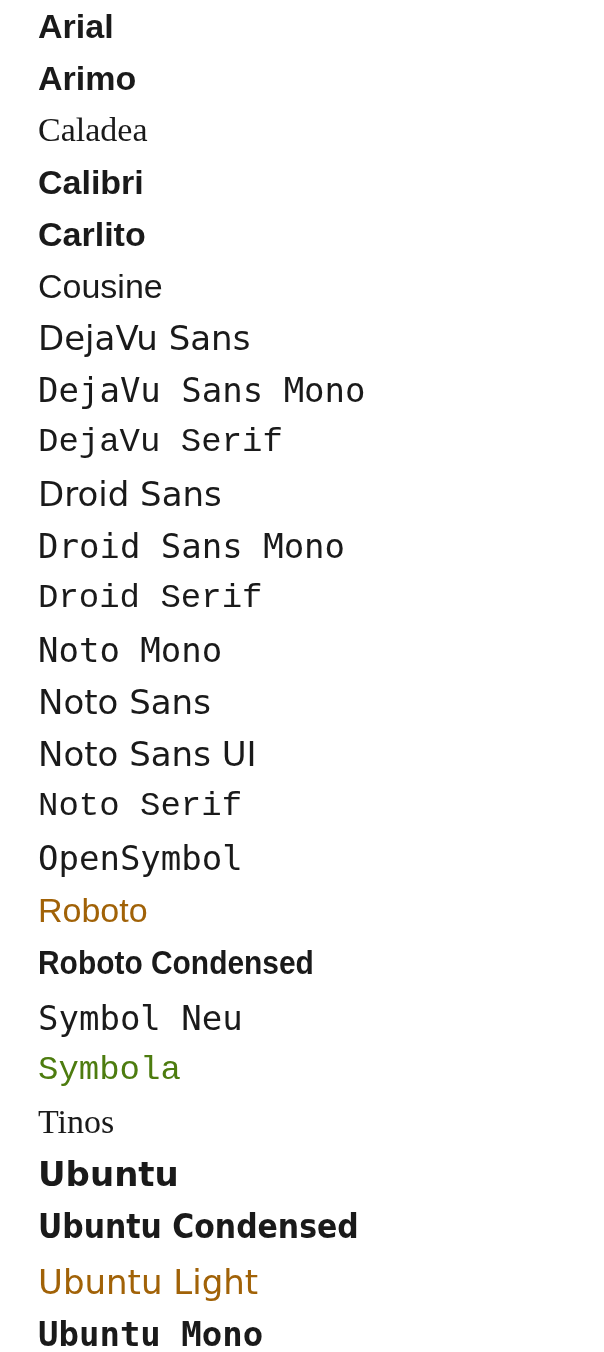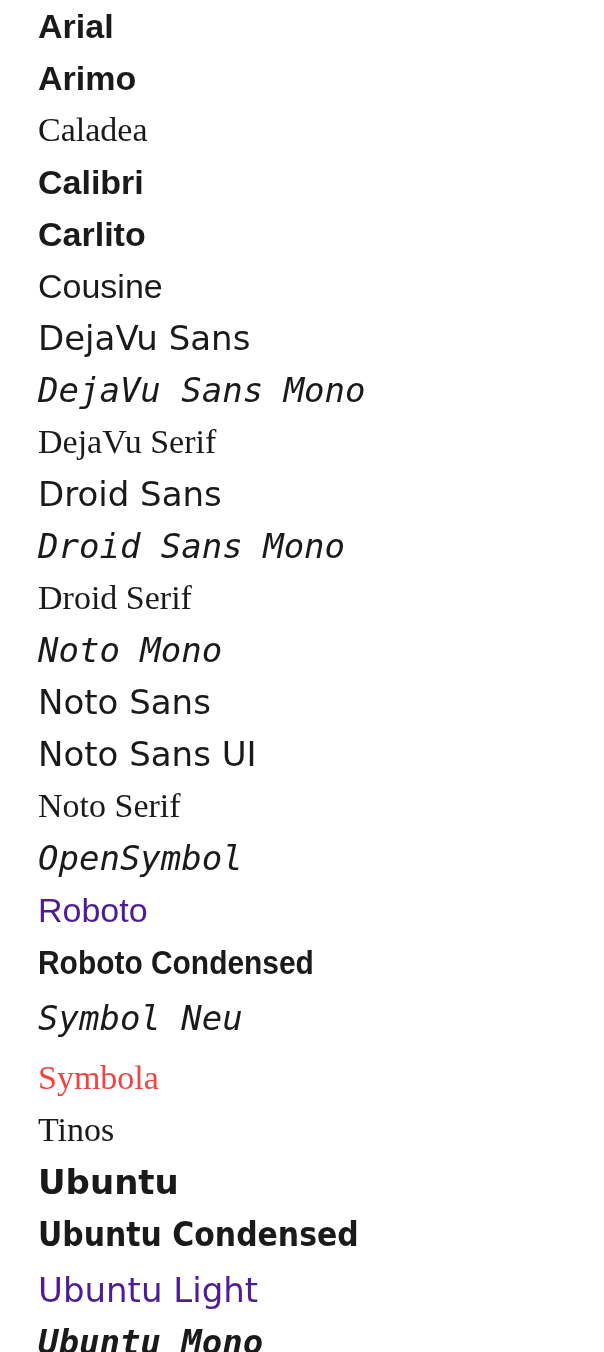--- a/index.html
+++ b/index.html
@@ -24,25 +24,25 @@
     font-size: 34px;
     color: #1a1a1a;
     white-space: nowrap;
     overflow: hidden;
   }
   
   .fam-sans      { font-family: "Liberation Sans", sans-serif; font-weight: bold; }
   .fam-serif     { font-family: Liberation Serif, serif; }
   .fam-mono      { font-family: Liberation Sans, sans-serif; }
   .fam-dvsans    { font-family: "DejaVu Sans", sans-serif; }
-  .fam-dvserif   { font-family: Liberation Serif, serif; }
-  .fam-dvmono    { font-family: "DejaVu Sans Mono", monospace; font-style: italic; }
+  .fam-dvserif   { font-family: Liberation Mono, monospace; }
+  .fam-dvmono    { font-family: "DejaVu Sans Mono", monospace; }
 
   
   .w-bold        { font-weight: bold; }
-  .w-light       { font-weight: normal; color: #4c1d95; }
-  .w-grey        { color: #ef4444; margin-top: 8px; }
+  .w-light       { font-weight: normal; color: #a16207; }
+  .w-grey        { color: #4d7c0f; }
   .narrow        { transform: scaleX(0.88); transform-origin: left center; display: inline-block; }
 </style>
 </head>
 <body>
 
 <div id="font-list"><div class="font-row fam-sans">Arial</div><div class="font-row fam-sans">Arimo</div><div class="font-row fam-serif">Caladea</div><div class="font-row fam-sans">Calibri</div><div class="font-row fam-sans">Carlito</div><div class="font-row fam-mono">Cousine</div><div class="font-row fam-dvsans">DejaVu Sans</div><div class="font-row fam-dvmono">DejaVu Sans Mono</div><div class="font-row fam-dvserif">DejaVu Serif</div><div class="font-row fam-dvsans">Droid Sans</div><div class="font-row fam-dvmono">Droid Sans Mono</div><div class="font-row fam-dvserif">Droid Serif</div><div class="font-row fam-dvmono">Noto Mono</div><div class="font-row fam-dvsans">Noto Sans</div><div class="font-row fam-dvsans">Noto Sans UI</div><div class="font-row fam-dvserif">Noto Serif</div><div class="font-row fam-dvmono">OpenSymbol</div><div class="font-row fam-sans w-light">Roboto</div><div class="font-row fam-sans w-bold narrow">Roboto Condensed</div><div class="font-row fam-dvmono">Symbol Neu</div><div class="font-row fam-dvserif w-grey">Symbola</div><div class="font-row fam-serif">Tinos</div><div class="font-row fam-dvsans w-bold">Ubuntu</div><div class="font-row fam-dvsans w-bold narrow">Ubuntu Condensed</div><div class="font-row fam-dvsans w-light">Ubuntu Light</div><div class="font-row fam-dvmono w-bold">Ubuntu Mono</div></div>
 
 </body></html>

